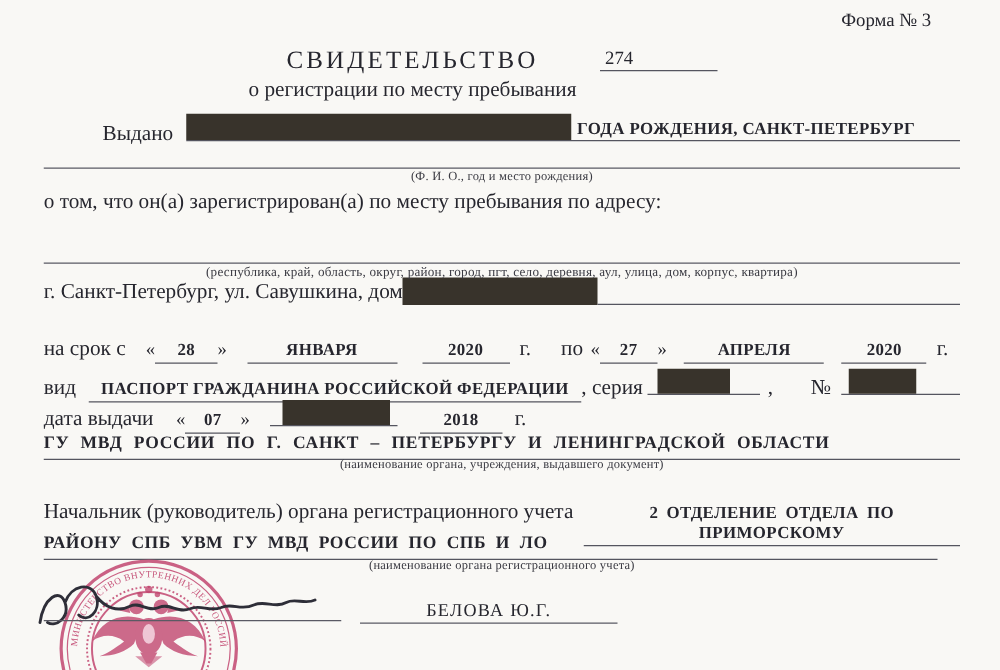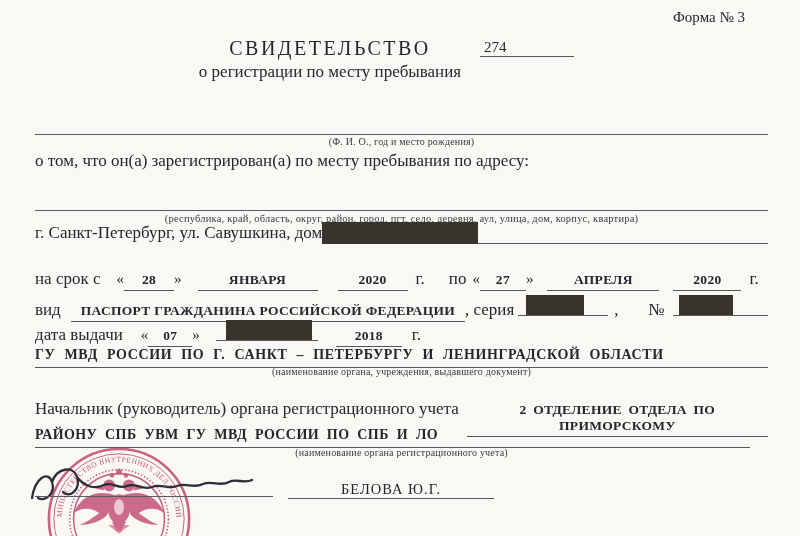--- a/index.html
+++ b/index.html
@@ -30,20 +30,27 @@
 <div class="page">
 
   <div class="abs" style="top:9px; right:55px; font-size:15px;">Форма № 3</div>
 
   <div class="abs" style="top:37px; left:0; width:660px; text-align:center; font-size:20px; letter-spacing:2.5px;">СВИДЕТЕЛЬСТВО</div>
 
   <div class="abs u num-line" style="top:39px; left:480px; width:94px;">274</div>
 
   <div class="abs" style="top:62px; left:0; width:660px; text-align:center; font-size:17px;">о регистрации по месту пребывания</div>
 
+  <div class="abs row" style="top:91px; left:82px; right:32px;">
+    <span class="t17">Выдано</span>
+    <span class="u rowend" style="flex:1; margin-left:10px;">
+      <span class="redact" style="width:308px; height:21px;"></span>
+      <span class="typed" style="padding:0 3px 1px 5px;">ГОДА РОЖДЕНИЯ, САНКТ-ПЕТЕРБУРГ</span>
+    </span>
+  </div>
   <div class="abs hr" style="top:134px; left:35px; right:32px;"></div>
   <div class="abs cap" style="top:136px; left:35px; right:32px;">(Ф. И. О., год и место рождения)</div>
 
   <div class="abs t17" style="top:151px; left:35px;">о том, что он(а) зарегистрирован(а) по месту пребывания по адресу:</div>
 
   <div class="abs rowend" style="top:175px; left:35px; right:32px;">
     <span class="t17" style="padding-bottom:1px;margin-top:48px;">г. Санкт-Петербург, ул. Савушкина, дом</span>
     <span class="redact" style="width:156px; height:22px;"></span>
     <span class="u" style="flex:1; height:23px;"></span>
   </div>

